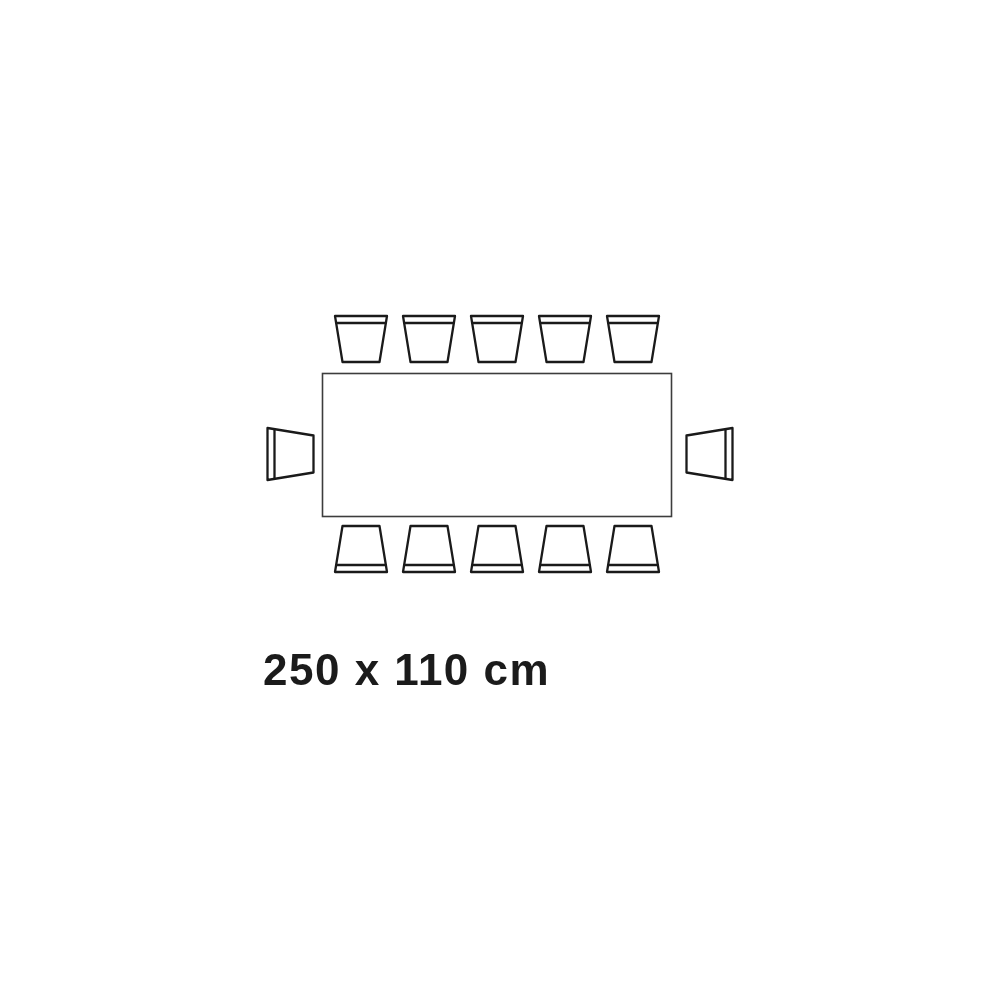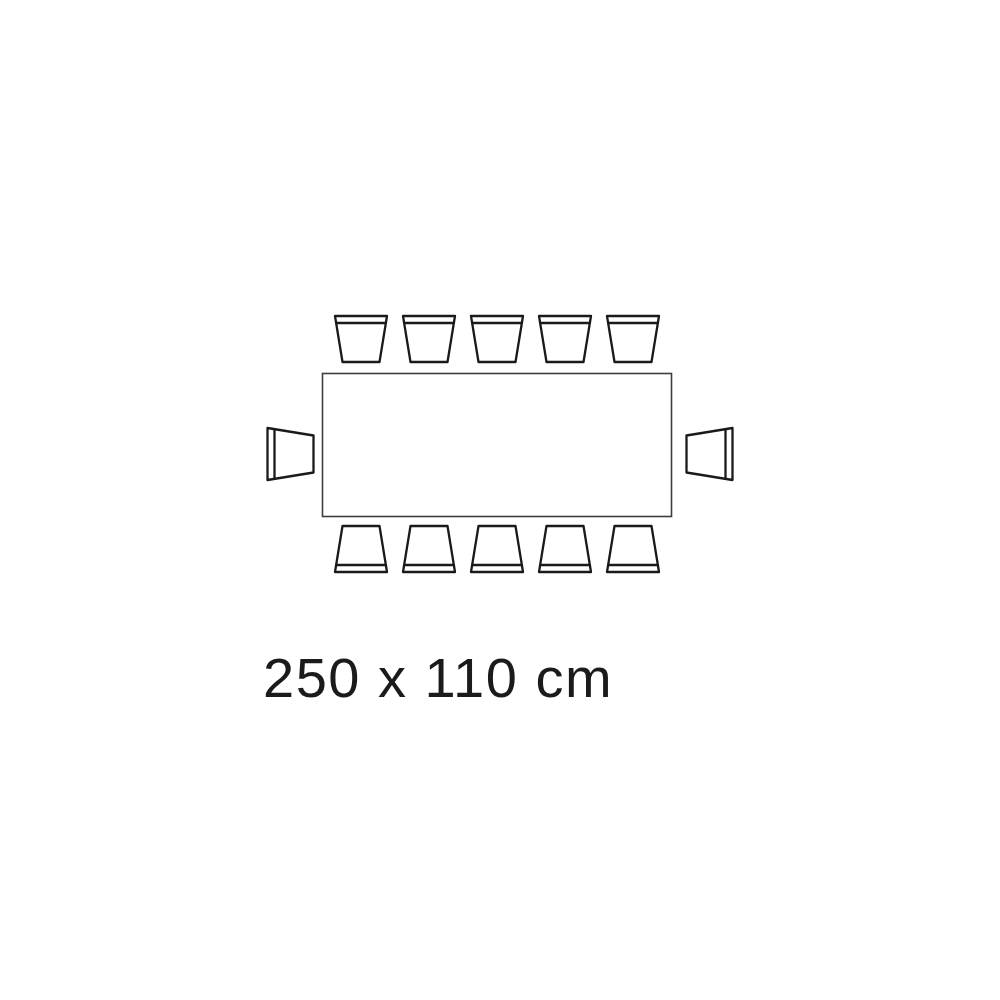--- a/index.html
+++ b/index.html
@@ -27,22 +27,22 @@
     stroke:var(--chair-stroke);
     stroke-width:2.3;
     stroke-linejoin:round;
     stroke-linecap:round;
   }
   .plan-svg line.chair-part{fill:none;}
   .dim-label{
     position:absolute;
     left:263px;
     top:645px;
-    font-size:56px;
-    font-weight:400;
+    font-size:44px;
+    font-weight:700;
     letter-spacing:1.5px;
     color:var(--text-color);
     white-space:nowrap;
   }
 </style>
 </head>
 <body>
 
 <div class="canvas">
 

